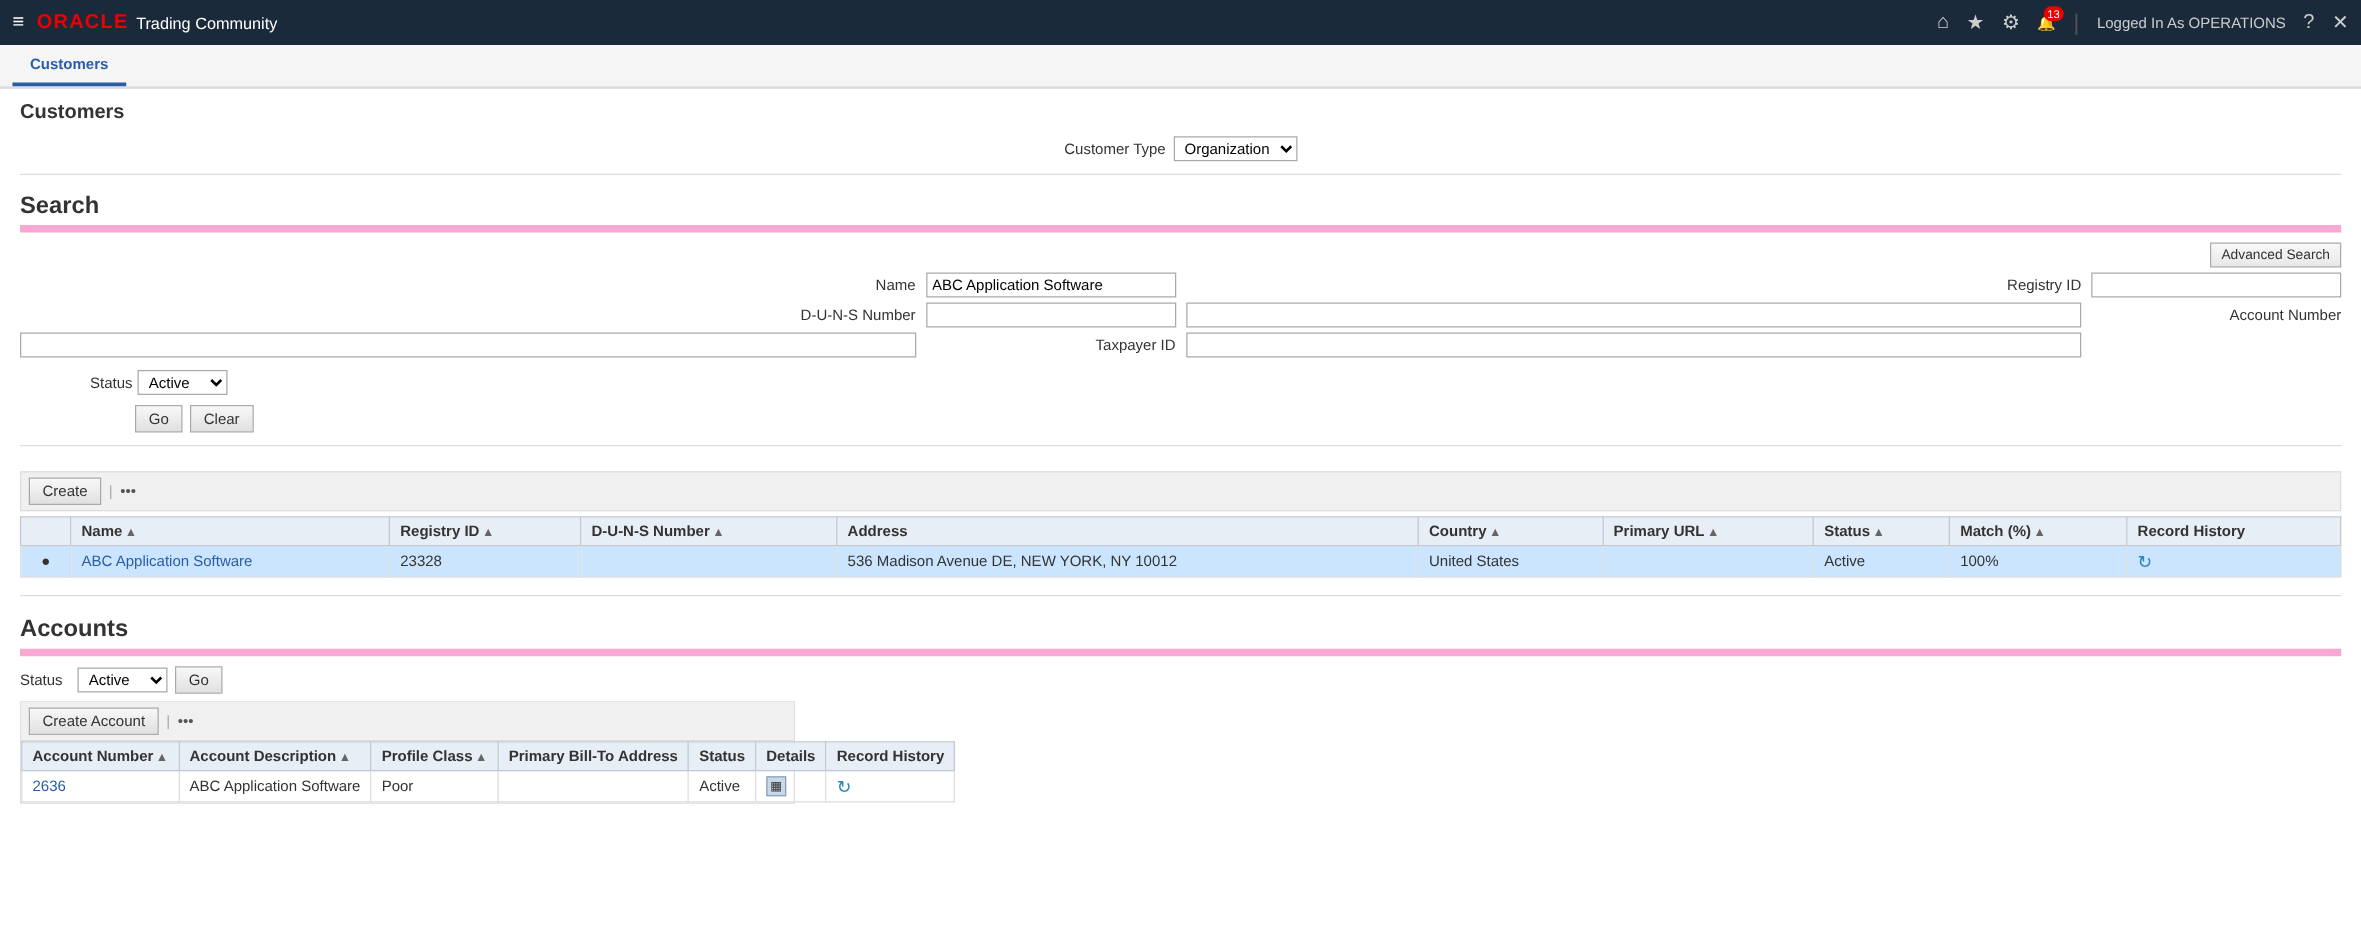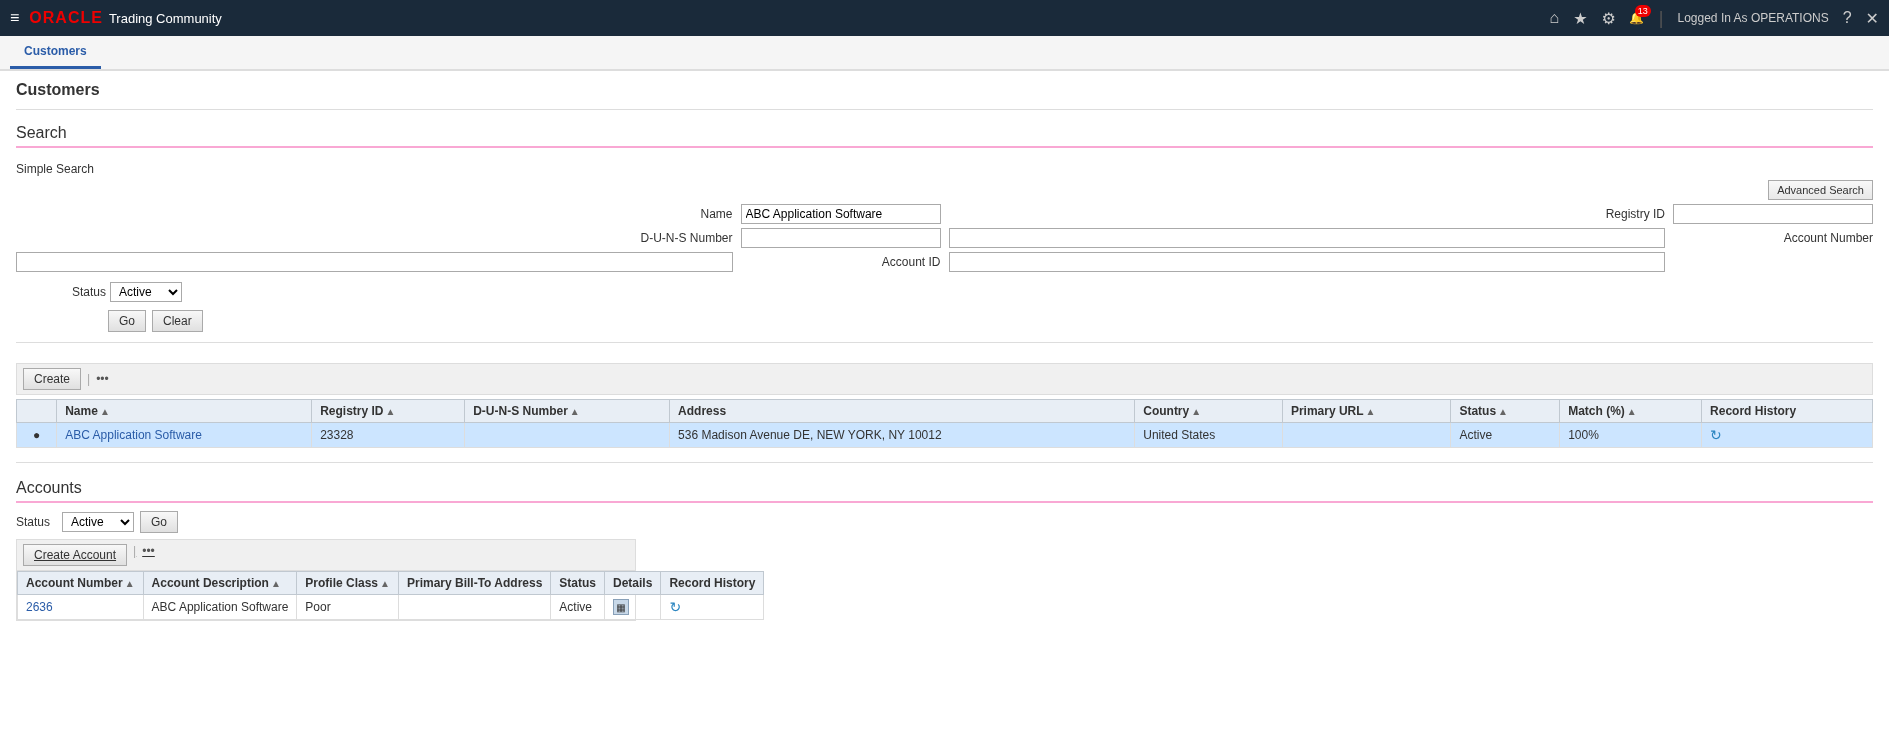--- a/index.html
+++ b/index.html
@@ -108,25 +108,25 @@
     }
     .customer-type-select {
       font-size: 12px;
       padding: 1px 4px;
       border: 1px solid #aaa;
       background: #fff;
     }
 
     
     .section-header {
-      font-size: 16px;
-      font-weight: normal;
+      font-size: 19px;
+      font-weight: bold;
       color: #333;
       padding: 6px 0 4px 0;
-      border-bottom: 2px solid #f9a8d4;
+      border-bottom: 6px solid #f9a8d4;
       margin-bottom: 8px;
     }
 
     
     .simple-search-bar {
       display: flex;
       justify-content: flex-end;
       margin-bottom: 4px;
     }
     .advanced-search-btn {
@@ -277,26 +277,25 @@
       min-width: 40px;
     }
 
     
     .accounts-table-wrapper {
       border: 1px solid #ddd;
       max-width: 620px;
     }
     .accounts-toolbar {
       display: flex;
-      align-items: flex-start;
+      align-items: center;
       gap: 6px;
       background: #f0f0f0;
       padding: 4px 6px;
       border-bottom: 1px solid #ddd;
-      text-decoration: underline;
     }
     .accounts-table {
       width: 100%;
       border-collapse: collapse;
       font-size: 12px;
     }
     .accounts-table th {
       background: #e8eef5;
       border: 1px solid #c0c8d0;
       padding: 4px 8px;
@@ -352,46 +351,51 @@
 </div>
 
 <div class="tab-bar">
   <div class="tab-item active">Customers</div>
 </div>
 
 <div class="page-content">
 
   <div class="page-title">Customers</div>
 
+  <div class="customer-type-row">
+    <span class="customer-type-label">Customer Type</span>
+    <select class="customer-type-select">
+      <option>Organization</option>
+    </select>
+  </div>
 
   <hr class="section-divider">
 
   <div class="section-header">Search</div>
-  <div class="section-header" style="font-weight:normal; font-size:12px; border-bottom:none; margin-bottom:0;">Simple Search</div>
 
   <div class="simple-search-bar">
     <button class="advanced-search-btn">Advanced Search</button>
   </div>
 
   <div class="search-form">
     <span class="form-label">Name</span>
     <input class="form-input" type="text" value="ABC Application Software" style="">
 
     <span class="form-label">Registry ID</span>
     <input class="form-input" type="text" style="">
 
     <span class="form-label">D-U-N-S Number</span>
     <input class="form-input" type="text" style="">
 
     <input class="form-input" type="text" style="">
 
     <span class="form-label">Account Number</span>
     <input class="form-input" type="text" style="">
 
-    <span class="form-label">Account ID</span>
+    <span class="form-label">Taxpayer ID</span>
     <input class="form-input" type="text" style="">
   </div>
 
   <div class="status-row">
     <span class="status-label-field">Status</span>
     <select class="status-select">
       <option>Active</option>
       <option>Inactive</option>
       <option>All</option>
     </select>

